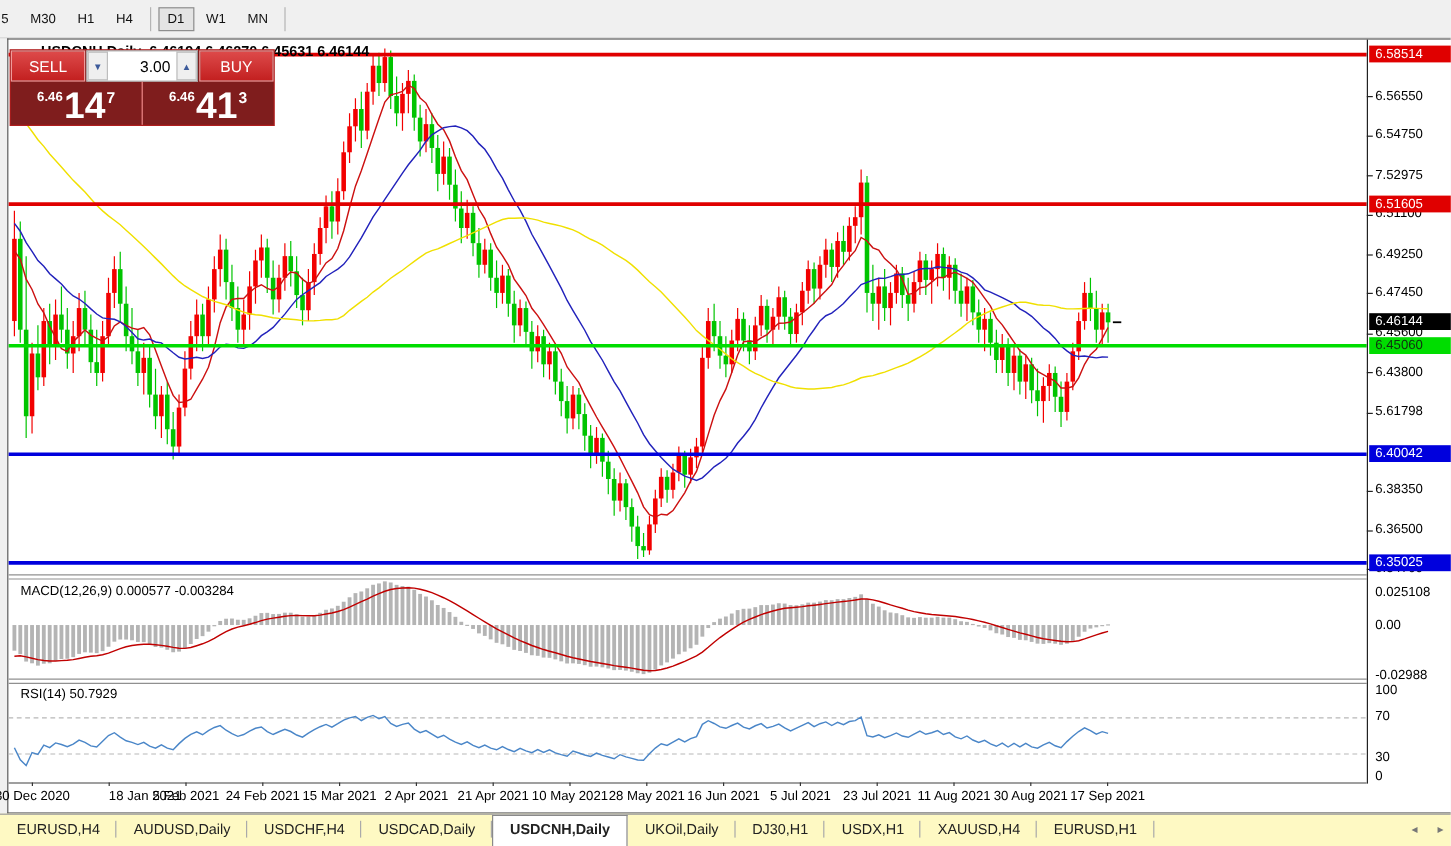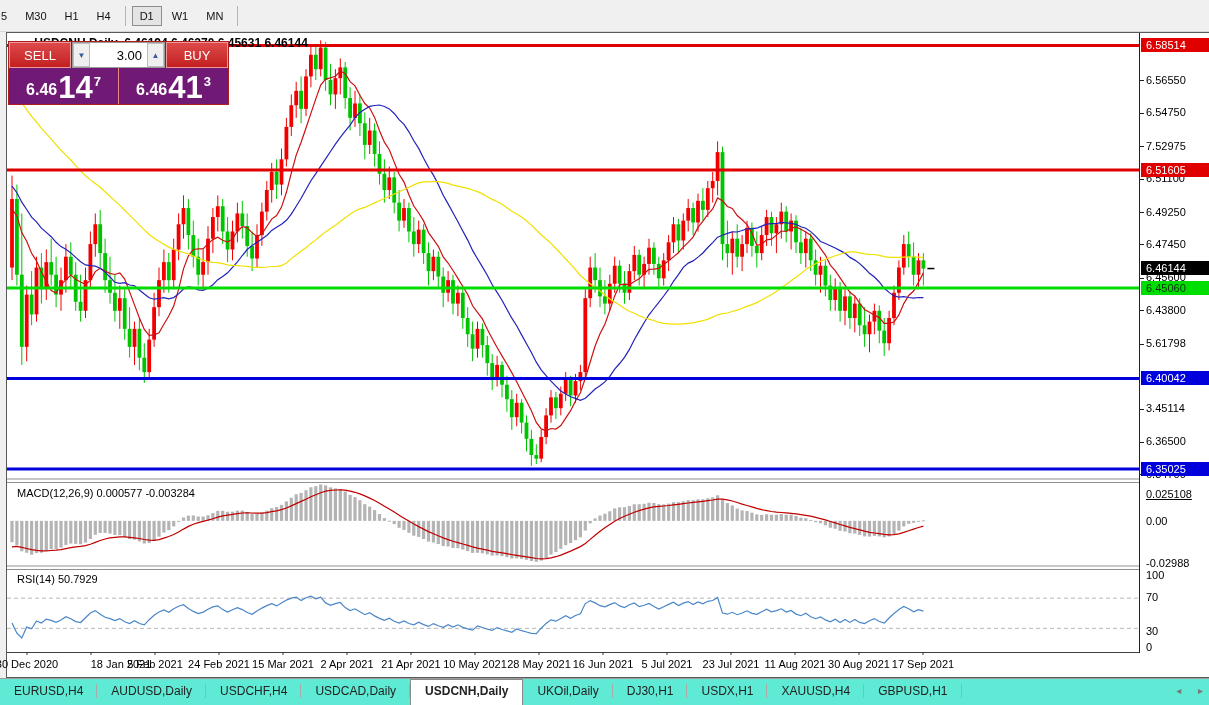--- a/index.html
+++ b/index.html
@@ -12,51 +12,51 @@
           background:transparent;cursor:default;white-space:nowrap;}
   .tf-btn.active{background:#e4e4e4;border:1px solid #8e8e8e;}
   .tf-sep{width:1px;height:20px;background:#b5b5b5;margin:0 5px;}
   .tf-partial{margin-left:-7px;}
   
   #chart-window{position:absolute;left:6px;top:32px;width:1203px;height:646px;
                 background:#ffffff;border:1px solid #5a5a5a;border-right:none;box-sizing:border-box;}
   #chart-title{position:absolute;left:17px;top:36px;font-size:12px;font-weight:700;color:#000;z-index:6;}
   #chart-title .arr{font-size:9px;margin-right:5px;}
   
-  #trade-panel{position:absolute;left:9px;top:42px;width:219px;height:62px;background:#701a75;
+  #trade-panel{position:absolute;left:9px;top:42px;width:219px;height:62px;background:#7f1d1d;
                z-index:10;box-shadow:0 0 0 1px #b01d1d;}
   .tp-row1{display:flex;height:26px;align-items:stretch;}
   .tp-btn{width:62px;color:#fff;font-size:13px;display:flex;align-items:center;justify-content:center;
           background:linear-gradient(#dd4a4a,#c32020);border:1px solid #ef9a9a;box-sizing:border-box;cursor:pointer;}
   .tp-spin{flex:1;display:flex;border:1px solid #9a9a9a;background:#fff;margin:0 1px;box-sizing:border-box;}
   .tp-arrowbtn{width:17px;background:#efefef;border:1px solid #bdbdbd;box-sizing:border-box;
                display:flex;align-items:center;justify-content:center;font-size:8px;color:#3c5a9a;cursor:pointer;}
   .tp-vol{flex:1;border:none;outline:none;font-size:13px;text-align:right;padding-right:5px;
           font-family:"Liberation Sans",sans-serif;color:#000;width:40px;}
   .tp-row2{display:flex;height:36px;}
   .tp-price{flex:1;display:flex;align-items:flex-end;justify-content:center;color:#fff;cursor:pointer;
             padding-bottom:1px;}
   .tp-price.left{border-right:1px solid #e88;}
-  .tp-small{font-size:16px;font-weight:700;margin-bottom:4px;}
+  .tp-small{font-size:11px;font-weight:700;margin-bottom:16px;}
   .tp-big{font-size:31px;font-weight:700;line-height:30px;margin:0 1px;}
   .tp-sup{font-size:13px;font-weight:700;margin-bottom:14px;}
   
   #plot-svg{position:absolute;left:7px;top:33px;z-index:2;}
   
   .ind-label{position:absolute;font-size:11px;color:#000;z-index:5;}
   
   #labels{position:absolute;left:0;top:0;width:1209px;height:705px;pointer-events:none;z-index:4;}
   .ax-col-line{position:absolute;left:1139px;top:33px;width:1px;height:620px;background:#222;}
   .ax-tick{position:absolute;left:1146px;font-size:11px;color:#000;white-space:nowrap;}
   .ax-dash{position:absolute;left:1139px;width:5px;height:1px;background:#222;}
   .ax-chip{position:absolute;left:1141px;width:66px;font-size:11px;height:14px;line-height:14px;
            padding-left:5px;white-space:nowrap;}
   .date-label{position:absolute;top:658px;width:90px;text-align:center;font-size:11px;color:#000;white-space:nowrap;}
   
-  #tabbar{position:absolute;left:0;top:678px;width:1209px;height:27px;background:#5eead4;
+  #tabbar{position:absolute;left:0;top:678px;width:1209px;height:27px;background:#fef9c3;
           border-top:1px solid #9e9e9e;display:flex;align-items:stretch;font-size:12px;z-index:8;}
   .tab{padding:5px 14px 0 14px;color:#222;position:relative;cursor:pointer;white-space:nowrap;}
   .tab:not(.active):after{content:"";position:absolute;right:0;top:5px;height:14px;width:1px;background:#aaa;}
   .tab.active{background:#fff;border:1px solid #8a8a8a;border-bottom:none;font-weight:700;padding-top:4px;margin-top:0;}
   .tab-arrows{position:absolute;right:6px;top:6px;color:#777;font-size:10px;}
   .tab-arrows span{margin-left:14px;cursor:pointer;}
 </style>
 </head>
 <body>
 
@@ -733,32 +733,32 @@
     <div class="ax-tick" style="top: 205.539px;">6.49250</div>
     <div class="ax-dash" style="top: 244.495px;"></div>
     <div class="ax-tick" style="top: 237.995px;">6.47450</div>
     <div class="ax-dash" style="top: 277.853px;"></div>
     <div class="ax-tick" style="top: 271.353px;">6.45600</div>
     <div class="ax-dash" style="top: 310.308px;"></div>
     <div class="ax-tick" style="top: 303.808px;">6.43800</div>
     <div class="ax-dash" style="top: 343.666px;"></div>
     <div class="ax-tick" style="top: 337.166px;">5.61798</div>
     <div class="ax-dash" style="top: 408.577px;"></div>
-    <div class="ax-tick" style="top: 402.077px;">3.45114</div>
+    <div class="ax-tick" style="top: 402.077px;">6.38350</div>
     <div class="ax-dash" style="top: 441.935px;"></div>
     <div class="ax-tick" style="top: 435.435px;">6.36500</div>
     <div class="ax-dash" style="top: 474.391px;"></div>
     <div class="ax-tick" style="top: 467.891px;">6.34700</div>
     <div class="ax-chip" style="top: 38px; background: rgb(224, 0, 0); color: rgb(255, 255, 255);">6.58514</div>
     <div class="ax-chip" style="top: 162.576px; background: rgb(224, 0, 0); color: rgb(255, 255, 255);">6.51605</div>
     <div class="ax-chip" style="top: 280.589px; background: rgb(0, 221, 0); color: rgb(16, 48, 16);">6.45060</div>
     <div class="ax-chip" style="top: 371.069px; background: rgb(0, 0, 221); color: rgb(255, 255, 255);">6.40042</div>
     <div class="ax-chip" style="top: 461.53px; background: rgb(0, 0, 221); color: rgb(255, 255, 255);">6.35025</div>
     <div class="ax-chip" style="top: 261.044px; background: rgb(0, 0, 0); color: rgb(255, 255, 255);">6.46144</div>
-    <div class="ax-tick" style="top: 488px; text-decoration: underline;">0.025108</div>
+    <div class="ax-tick" style="top: 488px;">0.025108</div>
     <div class="ax-tick" style="top: 514.5px;">0.00</div>
     <div class="ax-tick" style="top: 546px; margin-top: 11px;">-0.02988</div>
     <div class="ax-tick" style="top: 569px;">100</div>
     <div class="ax-tick" style="top: 590.5px;">70</div>
     <div class="ax-tick" style="top: 624.5px;">30</div>
     <div class="ax-tick" style="top: 641px;">0</div>
     <div class="date-label" style="left: -18px;">30 Dec 2020</div>
     <div class="date-label" style="left: 43px; padding-left: 33px;">18 Jan 2021</div>
     <div class="date-label" style="left: 110px;">5 Feb 2021</div>
     <div class="date-label" style="left: 174px;">24 Feb 2021</div>
@@ -778,18 +778,18 @@
 <div id="tabbar">
   <div class="tab">EURUSD,H4</div>
     <div class="tab">AUDUSD,Daily</div>
     <div class="tab">USDCHF,H4</div>
     <div class="tab">USDCAD,Daily</div>
     <div class="tab active">USDCNH,Daily</div>
     <div class="tab">UKOil,Daily</div>
     <div class="tab">DJ30,H1</div>
     <div class="tab">USDX,H1</div>
     <div class="tab">XAUUSD,H4</div>
-    <div class="tab">GBPUSD,H1</div>
+    <div class="tab">EURUSD,H1</div>
     <div class="tab-arrows">
     <span>◂</span>
     <span>▸</span>
   </div>
 </div>
 
 </body></html>

